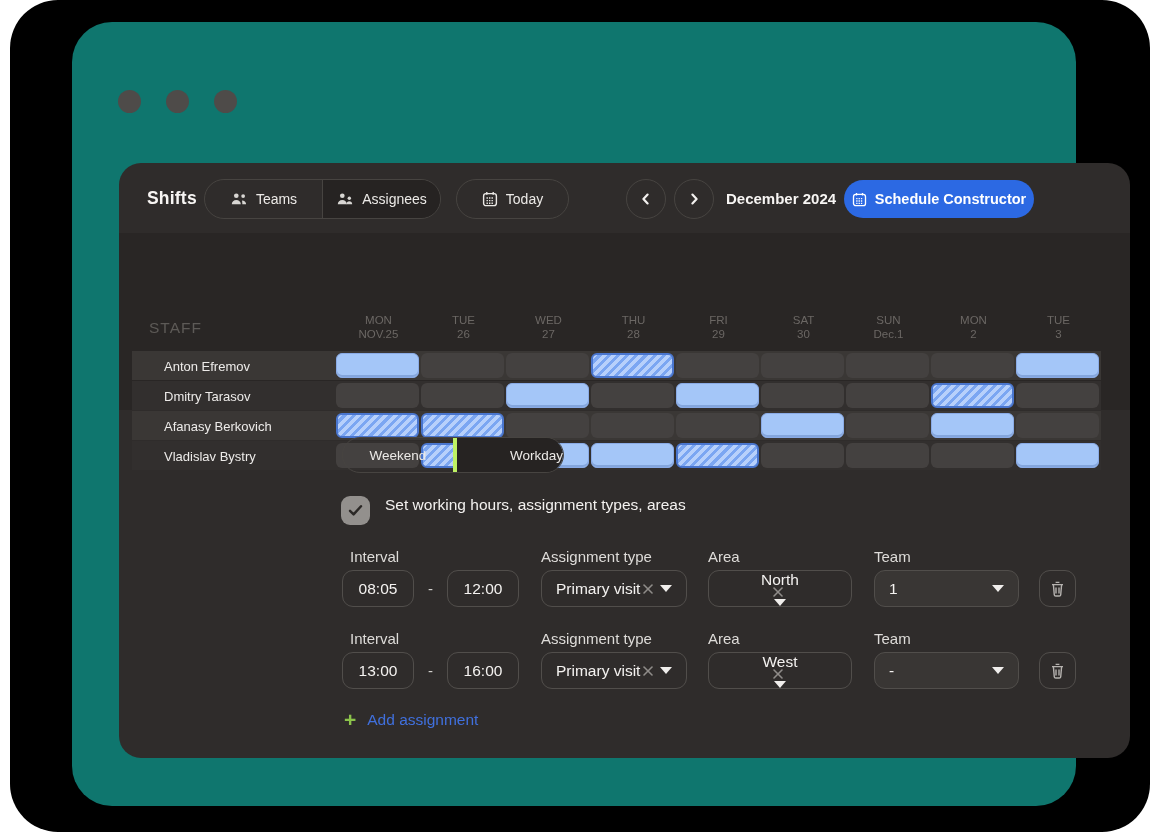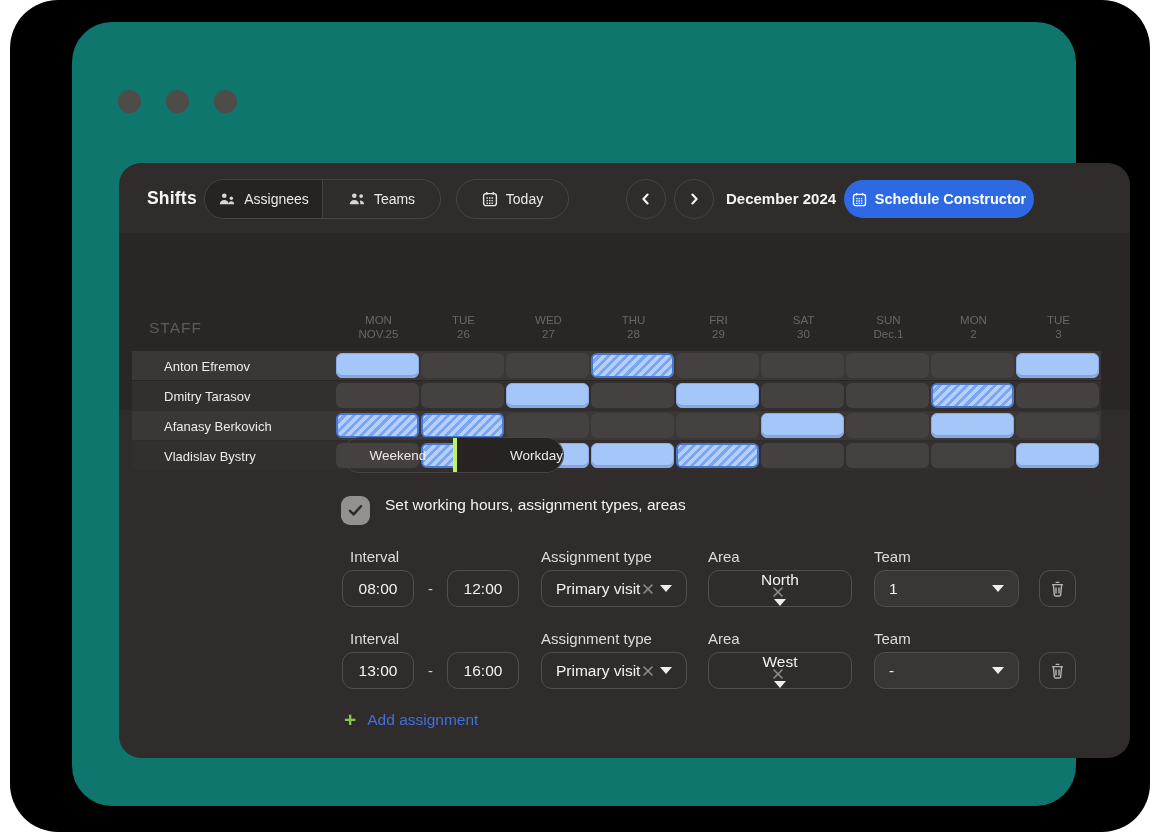--- a/index.html
+++ b/index.html
@@ -90,41 +90,41 @@
       <div class="dot"></div>
       <div class="dot"></div>
       <div class="dot"></div>
     </div>
 
     <div class="panel">
 
       <div class="app-title">Shifts</div>
 
       <div class="seg seg-view">
+        <div class="seg-item">
+          <span>
+            <svg width="18" height="14" viewBox="0 0 20 14" fill="#d8d6d3">
+                <circle cx="7" cy="3.4" r="2.6"></circle>
+                <path d="M2 12.8c0-2.8 2.2-4.6 5-4.6s5 1.8 5 4.6z"></path>
+                <circle cx="14.6" cy="3.8" r="2.1"></circle>
+                <path d="M13.3 8.6c2.5.1 4.6 1.7 4.6 4.2h-4.2c0-1.7-.1-3.1-.4-4.2z"></path>
+              </svg>
+          </span>
+          <span>Teams</span>
+        </div>
         <div class="seg-item selected">
           <span>
             <svg width="18" height="14" viewBox="0 0 20 14" fill="#d8d6d3">
                 <circle cx="7" cy="3.4" r="2.6"></circle>
                 <path d="M2 12.8c0-2.8 2.2-4.6 5-4.6s5 1.8 5 4.6z"></path>
                 <circle cx="14.8" cy="6.2" r="1.9"></circle>
                 <path d="M11.6 12.8c0-2 1.4-3.3 3.2-3.3s3.2 1.3 3.2 3.3z"></path>
               </svg>
           </span>
           <span>Assignees</span>
-        </div>
-        <div class="seg-item">
-          <span>
-            <svg width="18" height="14" viewBox="0 0 20 14" fill="#d8d6d3">
-                <circle cx="7" cy="3.4" r="2.6"></circle>
-                <path d="M2 12.8c0-2.8 2.2-4.6 5-4.6s5 1.8 5 4.6z"></path>
-                <circle cx="14.6" cy="3.8" r="2.1"></circle>
-                <path d="M13.3 8.6c2.5.1 4.6 1.7 4.6 4.2h-4.2c0-1.7-.1-3.1-.4-4.2z"></path>
-              </svg>
-          </span>
-          <span>Teams</span>
         </div>
       </div>
 
       <button class="btn-pill btn-today">
         <span>
           <svg width="16" height="16" viewBox="0 0 16 16" fill="none" stroke="#eceae7" stroke-width="1.4">
               <rect x="1.6" y="2.6" width="12.8" height="12" rx="2.4"></rect>
               <line x1="4.8" y1="1" x2="4.8" y2="3.8"></line>
               <line x1="11.2" y1="1" x2="11.2" y2="3.8"></line>
               <line x1="4.5" y1="7" x2="11.5" y2="7" stroke-dasharray="1.4 1.1"></line>
@@ -277,21 +277,21 @@
         </div>
         <span class="checkbox-label">Set working hours, assignment types, areas</span>
       </div>
 
       <div>
           <div class="assign-row" style="top: 385px;">
             <span class="f-label lab-interval">Interval</span>
             <span class="f-label lab-type">Assignment type</span>
             <span class="f-label lab-area">Area</span>
             <span class="f-label lab-team">Team</span>
-            <div class="field time t-from">08:00</div>
+            <div class="field time t-from">08:05</div>
             <span class="dash">-</span>
             <div class="field time t-to">12:00</div>
             <div class="field select sel-type">
               <span class="val">Primary visit</span>
               <span class="clear-x">
                 <svg width="14" height="14" viewBox="0 0 14 14" stroke="#8f8c89" stroke-width="1.6" stroke-linecap="round">
                   <line x1="3" y1="3" x2="11" y2="11"></line>
                   <line x1="11" y1="3" x2="3" y2="11"></line>
                 </svg>
               </span>

